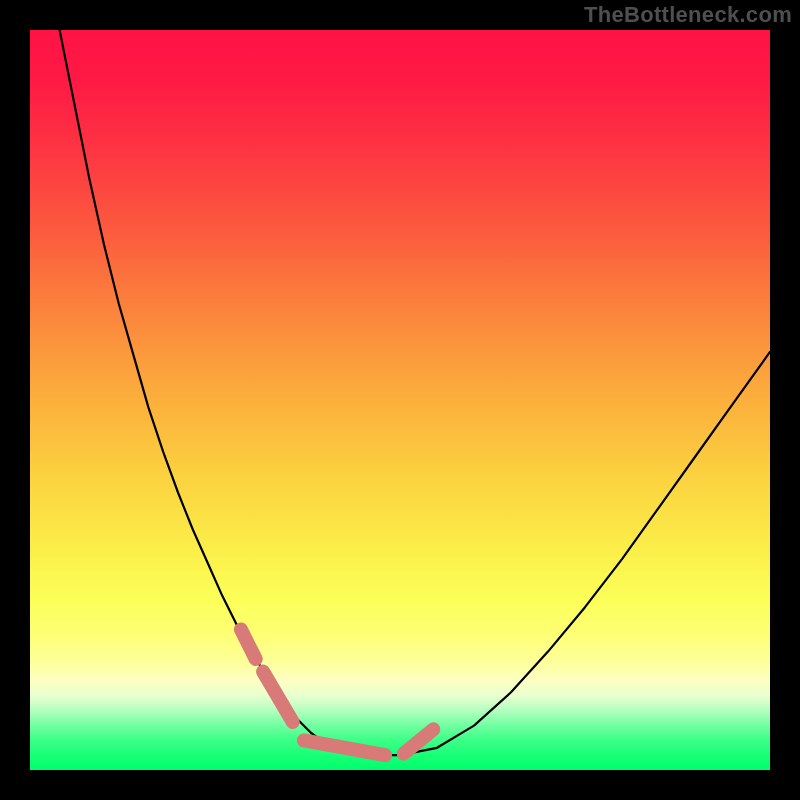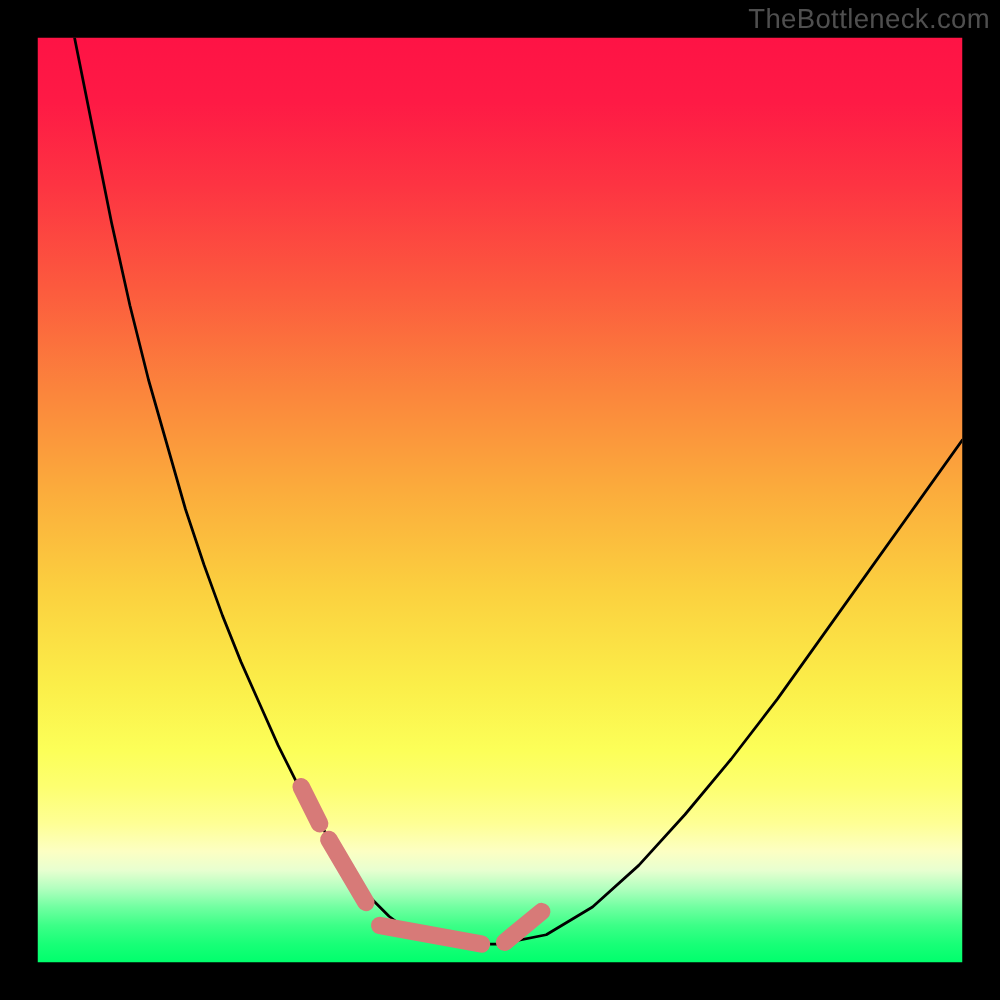--- a/index.html
+++ b/index.html
@@ -16,21 +16,21 @@
     width: 800px;
     height: 800px;
     background: #000;
   }
   .watermark {
     position: absolute;
     top: 2px;
     right: 8px;
     color: #4f4f4f;
     font-size: 22px;
-    font-weight: 400;
+    font-weight: 700;
     letter-spacing: 0.3px;
     z-index: 20;
   }
   .plot-area {
     position: absolute;
     left: 30px;
     top: 30px;
     width: 740px;
     height: 740px;
     overflow: hidden;

